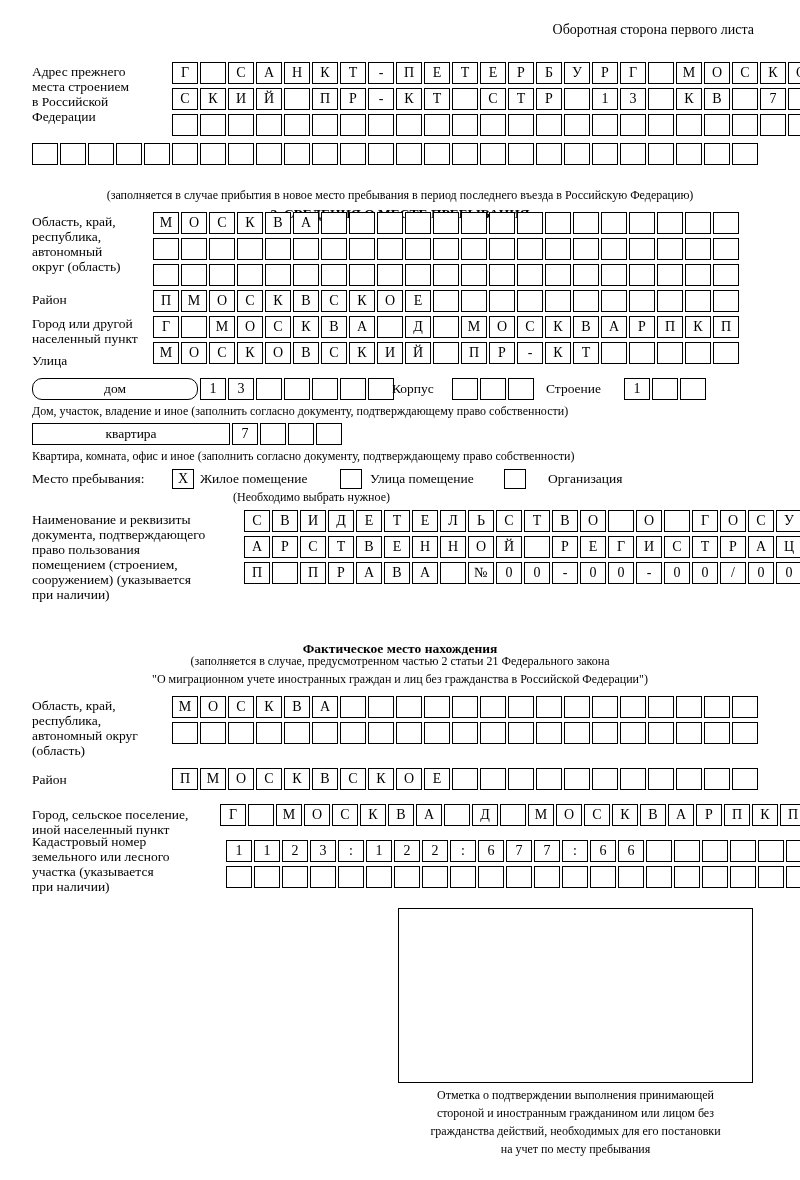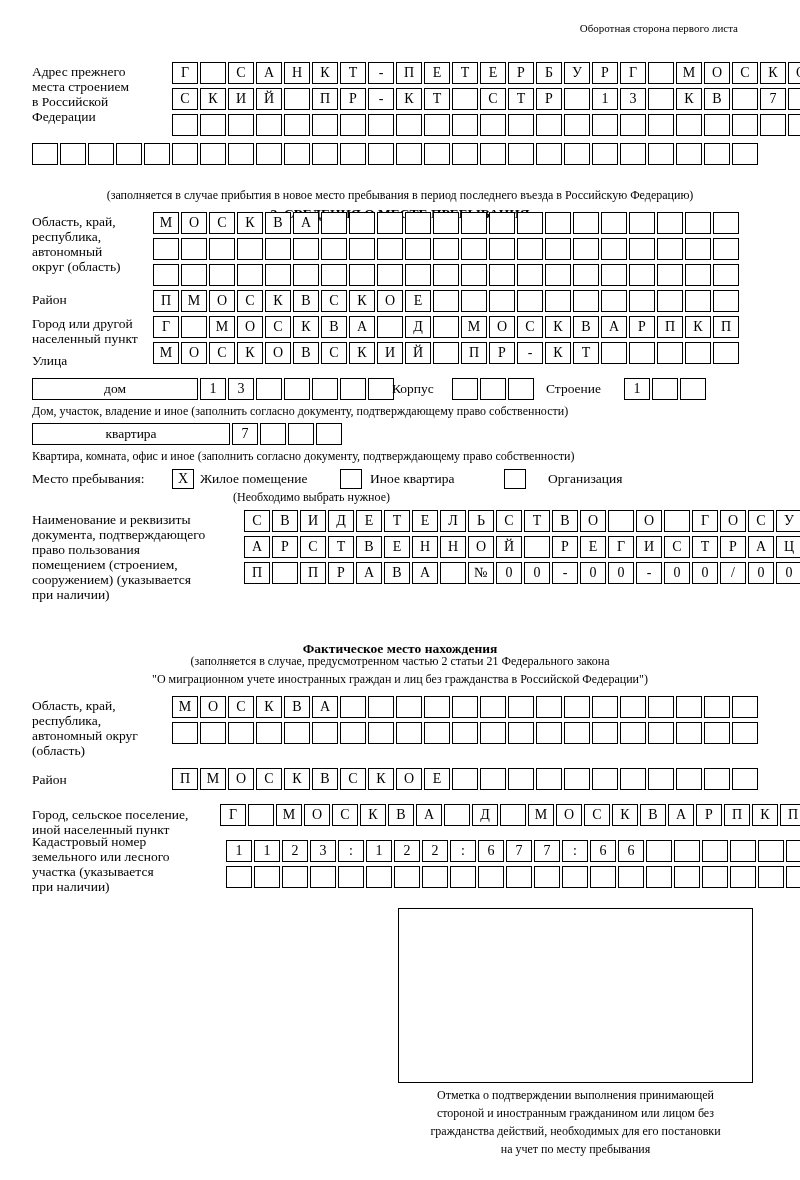--- a/index.html
+++ b/index.html
@@ -15,23 +15,23 @@
     position: relative;
     overflow: hidden;
   }
   .page {
     position: relative;
     width: 800px;
     height: 1180px;
   }
   .hdr-right {
     position: absolute;
-    right: 62px;
+    right: 46px;
     top: 22px;
-    font-size: 11px;
+    font-size: 14px;
   }
   .lbl {
     position: absolute;
     font-size: 13.5px;
     line-height: 15px;
     white-space: pre-line;
   }
   .lbl-sm {
     position: absolute;
     font-size: 12px;
@@ -369,21 +369,21 @@
       <div class="cell">-</div>
       <div class="cell">К</div>
       <div class="cell">Т</div>
       <div class="cell"></div>
       <div class="cell"></div>
       <div class="cell"></div>
       <div class="cell"></div>
       <div class="cell"></div>
     </div>
 
-  <div class="wide-box" style="left:32px; top:378px; width:166px;">дом</div>
+  <div class="wide-box" style="left:32px; top:378px; width:166px;border-radius:10px;">дом</div>
   <div class="boxrow" id="s2-house" style="left:200px; top:378px;">
       <div class="cell">1</div>
       <div class="cell">3</div>
       <div class="cell"></div>
       <div class="cell"></div>
       <div class="cell"></div>
       <div class="cell"></div>
       <div class="cell"></div>
     </div>
   <div class="inline-lbl" style="left:392px; top:381px;">Корпус</div>
@@ -407,21 +407,21 @@
       <div class="cell"></div>
       <div class="cell"></div>
       <div class="cell"></div>
     </div>
   <div class="lbl-sm" style="left:32px; top:449px;text-align:center;">Квартира, комната, офис и иное (заполнить согласно документу, подтверждающему право собственности)</div>
 
   <div class="inline-lbl" style="left:32px; top:471px;">Место пребывания:</div>
   <div class="chk" style="position:absolute; left:172px; top:469px;">X</div>
   <div class="inline-lbl" style="left:200px; top:471px;">Жилое помещение</div>
   <div class="chk" style="position:absolute; left:340px; top:469px;"></div>
-  <div class="inline-lbl" style="left:370px; top:471px;">Иное квартира</div>
+  <div class="inline-lbl" style="left:370px; top:471px;">Улица помещение</div>
   <div class="chk" style="position:absolute; left:504px; top:469px;"></div>
   <div class="inline-lbl" style="left:548px; top:471px;">Организация</div>
   <div class="lbl-sm" style="left:233px; top:490px;">(Необходимо выбрать нужное)</div>
 
   <div class="lbl" style="left:32px; top:512px; width:205px;">Наименование и реквизиты
 документа, подтверждающего
 право пользования
 помещением (строением,
 сооружением) (указывается
 при наличии)</div>

